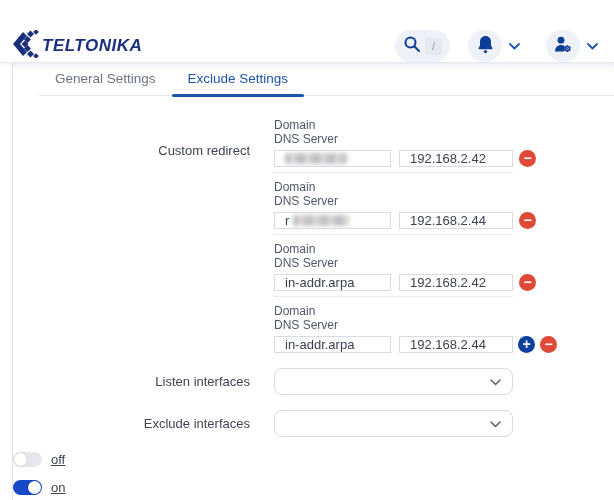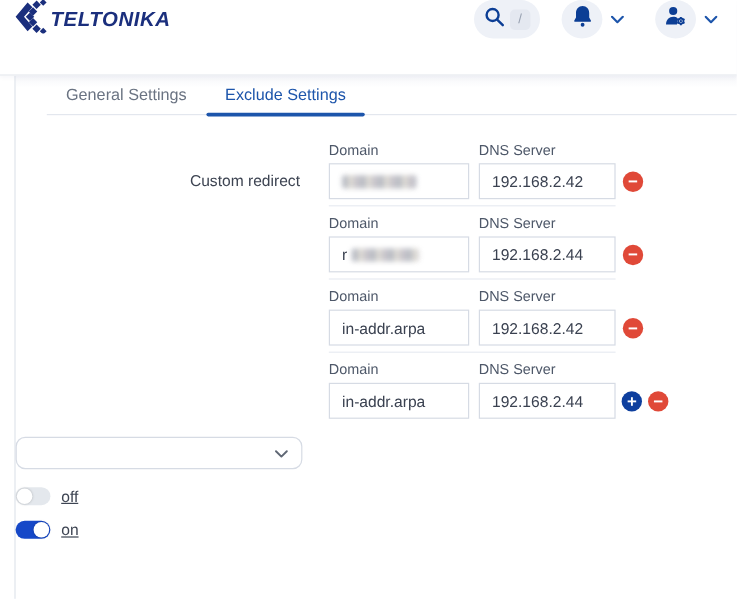--- a/index.html
+++ b/index.html
@@ -1,21 +1,21 @@
 <!DOCTYPE html>
 <html><head>
 <meta charset="utf-8">
 <style>
   * { margin:0; padding:0; box-sizing:border-box; }
   html,body { background:#fff; }
   body { font-family:"Liberation Sans","DejaVu Sans",sans-serif; width:614px; height:500px; overflow:hidden; }
   .app { position:relative; width:614px; height:500px; background:#fff; }
 
   
-  .header { height:63px; display:flex; align-items:flex-start; justify-content:space-between;
+  .header { height:63px; display:flex; align-items:flex-end; justify-content:space-between;
             padding:0 16px 0 10px; background:#fff; border-bottom:1px solid #e6e9ef;
             box-shadow:0 2px 4px rgba(30,45,90,.05); position:relative; z-index:3; }
   .logo { display:flex; align-items:center; cursor:pointer; }
   .logo-text { font-size:17px; font-weight:bold; font-style:italic; color:#1b2f7d;
                letter-spacing:.5px; margin-left:2px; }
   .header-actions { display:flex; align-items:center; }
   .pill { background:#eef1f7; border-radius:16px; height:32px; display:flex; align-items:center;
           justify-content:center; cursor:pointer; }
   .search-pill { width:55px; padding:0 6px; }
   .slash-badge { width:17px; height:17px; background:#e4e8f0; border-radius:4px; color:#97a0b0;
@@ -35,24 +35,24 @@
                        background:#1d55ab; border-radius:2px; }
 
   
   .form { padding-top:22px; }
   .frow { display:flex; align-items:center; margin-bottom:15px; }
   .frow.group { align-items:flex-start; margin-bottom:15px; }
   .flabel { width:237px; flex:none; text-align:right; margin-right:24px; font-size:13px; color:#3d4452; }
   .group .flabel { padding-top:25px; }
 
   .cr-content { display:flex; flex-direction:column; }
-  .mini-labels { display:flex; font-size:12px; color:#4e5869; margin-bottom:4px; }
+  .mini-labels { display:flex; font-size:12px; color:#4e5869; margin-bottom:4px;flex-direction:column; }
   .mini-labels span:first-child { width:125px; }
   .fields { display:flex; align-items:center; }
-  .tinput { height:30px; border:1px solid #d6dbe4; border-radius:0; background:#fff;
+  .tinput { height:17px; border:1px solid #d6dbe4; border-radius:0; background:#fff;
             padding:0 10px; font-size:13px; color:#3a4150; display:flex; align-items:center;
             overflow:hidden; white-space:nowrap; }
   .inp-domain { width:117px; margin-right:8px; }
   .inp-dns { width:114px; }
   .blob { display:inline-block; width:62px; height:11px; border-radius:2px;
           background:repeating-linear-gradient(90deg,#b4b7bf 0 5px,#d8d5cf 5px 10px,#c2bfc6 10px 15px);
           filter:blur(2px); opacity:.9; }
   .blob.short { width:56px; }
   .divider { border-top:1px solid #e8ecf2; width:239px; margin:5px 0 7px; }
   .round-btn { width:17px; height:17px; border-radius:50%; border:none; color:#fff; cursor:pointer;
@@ -216,32 +216,44 @@
               <div class="tinput inp-domain">in-addr.arpa</div>
               <div class="tinput inp-dns">192.168.2.44</div>
               <button class="round-btn btn-plus">+</button>
               <button class="round-btn btn-minus" style="margin-left:5px">−</button>
             </div>
           </div>
 
         </div>
       </div>
 
-
       <div class="frow">
+        <div class="flabel">Listen interfaces</div>
         <div class="tselect">
           <span></span>
           <span>
             <svg width="11" height="7" viewBox="0 0 11 7" fill="none">
               <polyline points="1,1 5.5,5.5 10,1" stroke="#5f6774" stroke-width="1.6" stroke-linecap="round" stroke-linejoin="round"></polyline>
             </svg>
           </span>
         </div>
       </div>
 
+      <div class="frow">
+        <div class="flabel">Exclude interfaces</div>
+        <div class="tselect">
+          <span></span>
+          <span>
+            <svg width="11" height="7" viewBox="0 0 11 7" fill="none">
+              <polyline points="1,1 5.5,5.5 10,1" stroke="#5f6774" stroke-width="1.6" stroke-linecap="round" stroke-linejoin="round"></polyline>
+            </svg>
+          </span>
+        </div>
+      </div>
+
       <div class="frow" style="margin-bottom:13px">
         <div class="toggle off">
             <span class="knob"></span>
           </div>
         <span class="toggle-state">off</span>
       </div>
 
       <div class="frow">
         <div class="toggle on">
             <span class="knob"></span>

